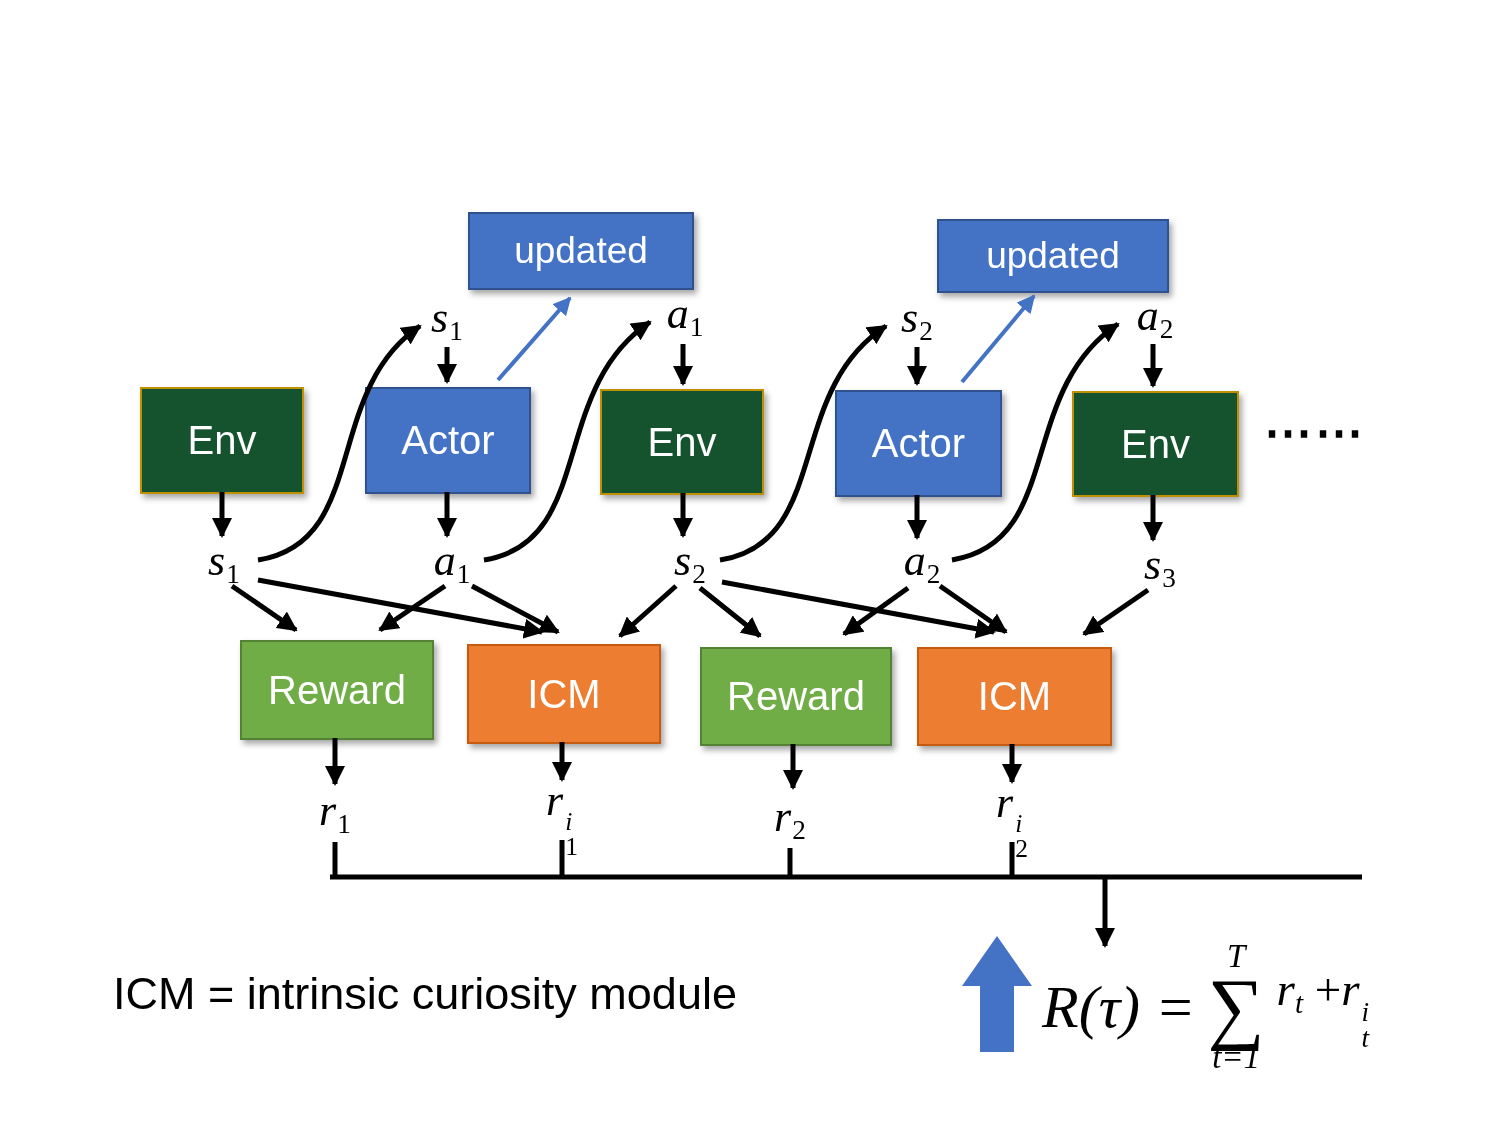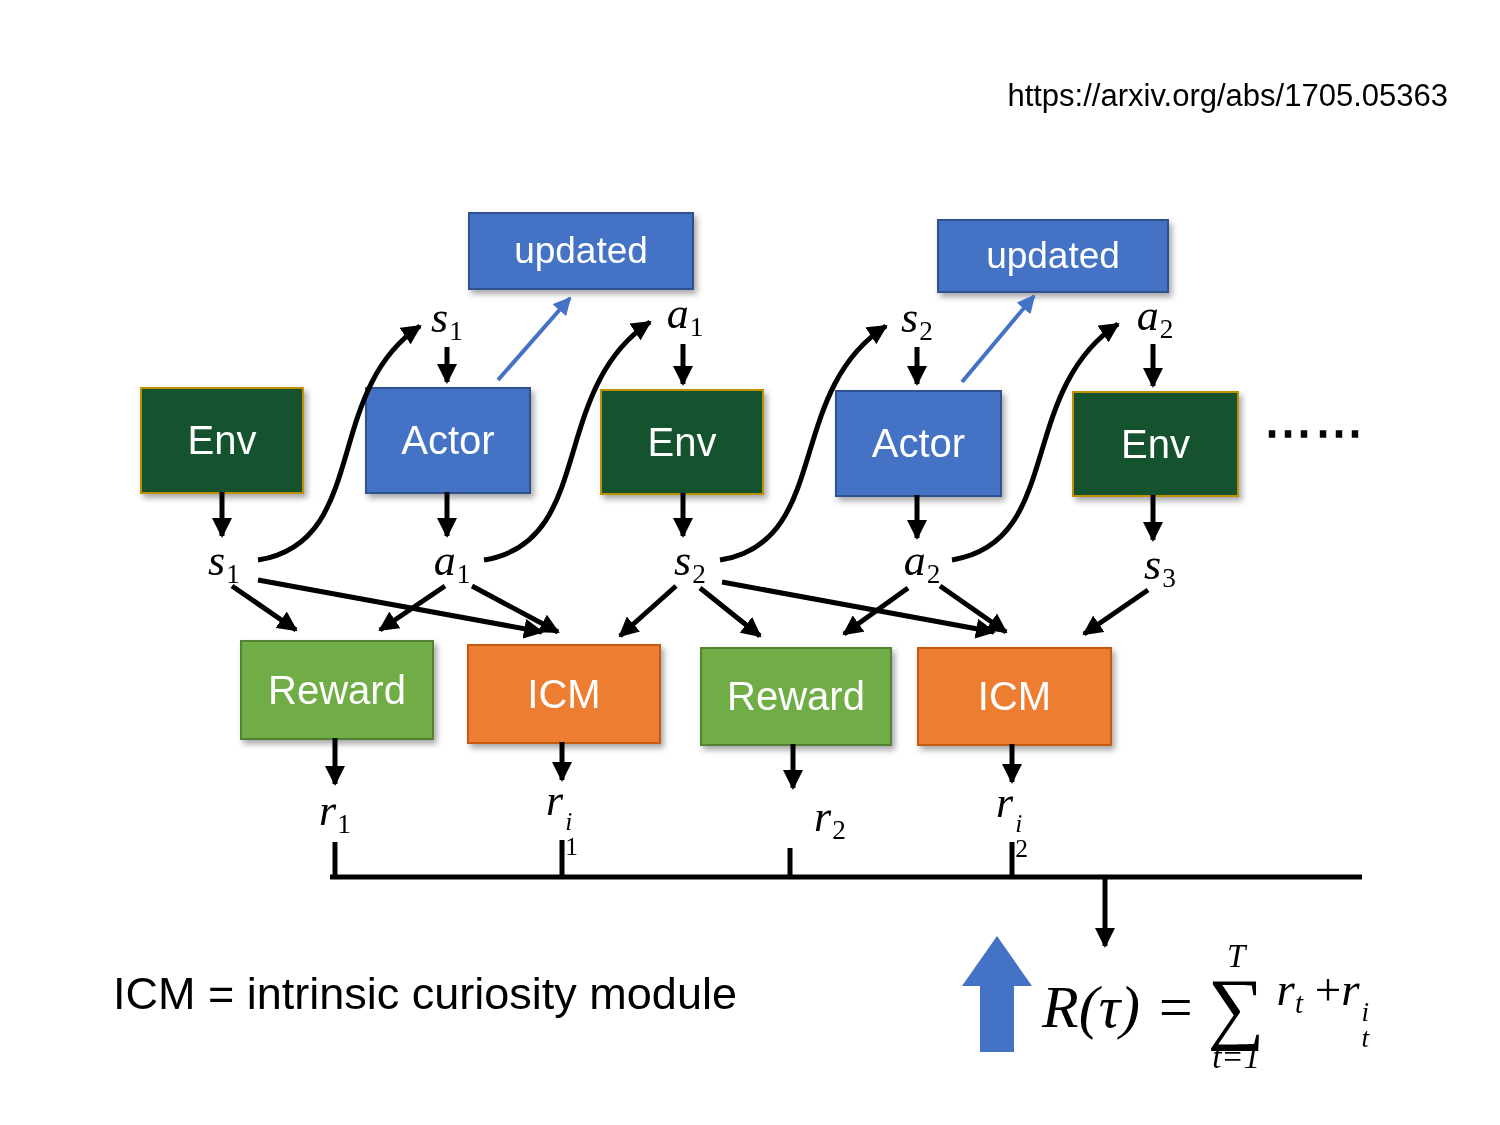--- a/index.html
+++ b/index.html
@@ -56,21 +56,20 @@
   .f-terms sub { font-size:0.62em; font-style:italic; vertical-align:-0.28em; }
   .footer-def {
     position:absolute; left:113px; top:968px; font-size:45px; color:#000;
   }
 </style>
 </head>
 <body>
 
 <div class="slide">
 
-  <div class="url">https://arxiv.org/abs/1705.05363</div>
 
   <div class="box blue updated" style="left:468px;top:212px;width:222px;height:74px;">
     <span>updated</span>
   </div>
   <div class="box blue updated" style="left:937px;top:219px;width:228px;height:70px;">
     <span>updated</span>
   </div>
 
   <div class="box yellow" style="left:140px;top:387px;width:160px;height:103px;">
     <span>Env</span>
@@ -111,21 +110,21 @@
   <div class="mlabel" style="left:452px;top:538px;"><i>a</i><sub>1</sub></div>
   <div class="mlabel" style="left:690px;top:538px;"><i>s</i><sub>2</sub></div>
   <div class="mlabel" style="left:922px;top:538px;"><i>a</i><sub>2</sub></div>
   <div class="mlabel" style="left:1160px;top:542px;"><i>s</i><sub>3</sub></div>
 
   <div class="mlabel" style="left:335px;top:788px;"><i>r</i><sub>1</sub></div>
   <div class="mlabel" style="left:562px;top:778px;"><i>r</i><span class="substack">
         <span class="sp"><i>i</i></span>
         <span class="sb">1</span>
       </span></div>
-  <div class="mlabel" style="left:790px;top:794px;margin-left:40px;"><i>r</i><sub>2</sub></div>
+  <div class="mlabel" style="left:790px;top:794px;"><i>r</i><sub>2</sub></div>
   <div class="mlabel" style="left:1012px;top:780px;"><i>r</i><span class="substack">
         <span class="sp"><i>i</i></span>
         <span class="sb">2</span>
       </span></div>
 
   <svg class="arrows" width="1500" height="1125" viewBox="0 0 1500 1125">
     <defs>
       <marker id="ab" viewBox="0 0 10 10" refX="9" refY="5" markerWidth="4" markerHeight="4" orient="auto-start-reverse">
         <path d="M0,0 L10,5 L0,10 z" fill="#000"></path>
       </marker>

